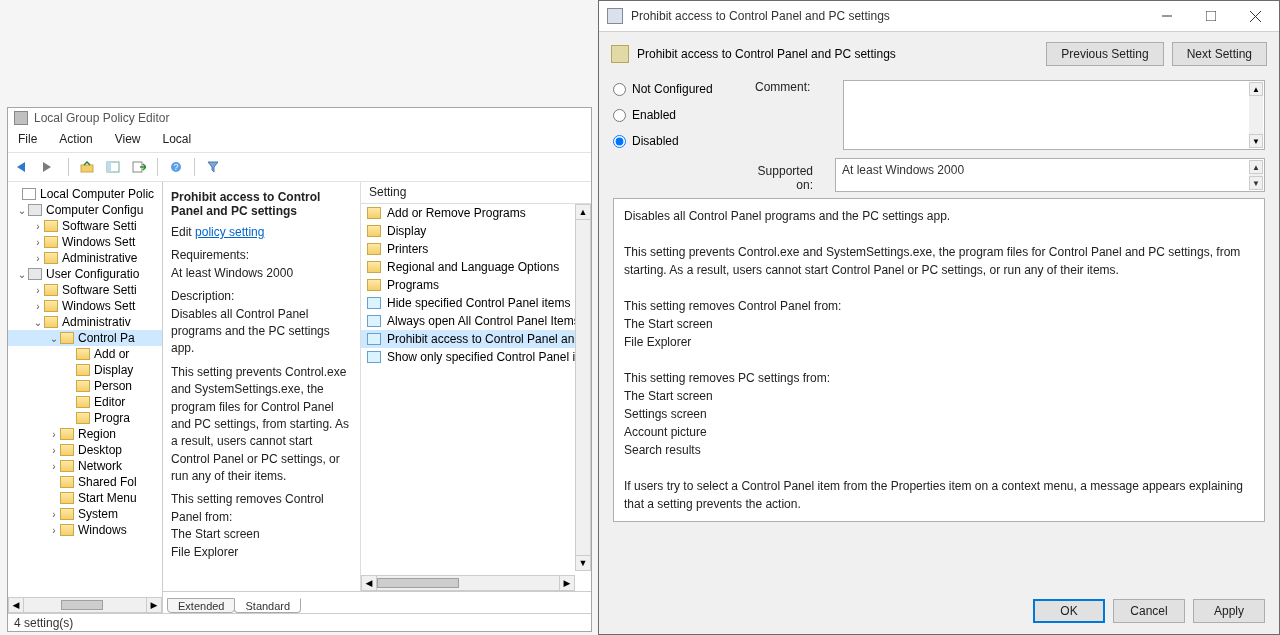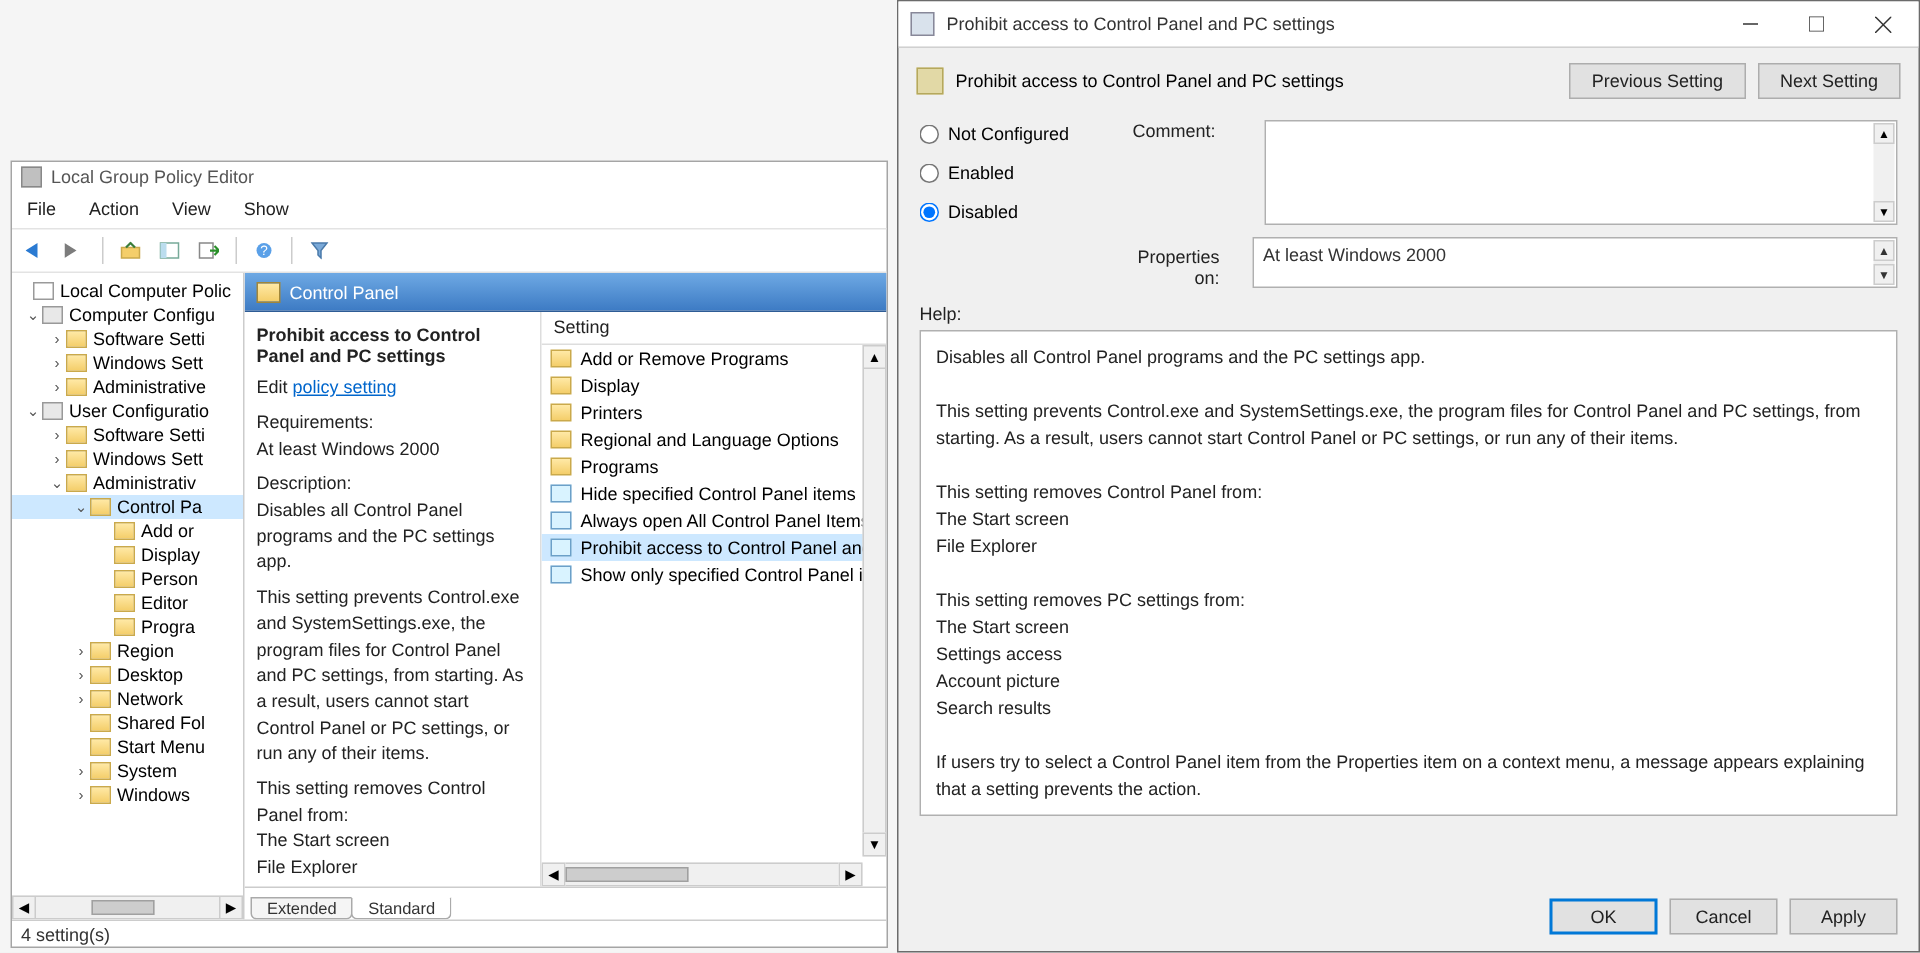--- a/index.html
+++ b/index.html
@@ -165,21 +165,21 @@
 
   <div class="gpe-title">
     <span class="ticon"></span>
     <span>Local Group Policy Editor</span>
   </div>
 
   <div class="gpe-menus">
     <span>File</span>
     <span>Action</span>
     <span>View</span>
-    <span>Show</span>
+    <span>Local</span>
   </div>
 
   <div class="gpe-toolbar">
     <div class="tbtn">
         <svg width="14" height="10">
           <path d="M8 0 L0 5 L8 10 Z" fill="#2a7ad2"></path>
         </svg>
       </div>
     <div class="tbtn">
         <svg width="14" height="10">
@@ -392,24 +392,20 @@
       <div class="tree-scrollx">
         <div class="sb-btn">◀</div>
         <div class="sb-track">
             <div class="sb-thumb"></div>
           </div>
         <div class="sb-btn">▶</div>
       </div>
     </div>
 
     <div class="mid">
-      <div class="mid-header">
-        <span class="fold2"></span>
-        <span>Control Panel</span>
-      </div>
       <div class="mid-body">
         <div class="desc">
           <b>Prohibit access to Control Panel and PC settings</b>
           <div class="block">
             <span>Edit</span>
             <a href="#">policy setting</a>
           </div>
           <div class="block">
             <span>Requirements:</span><br>
             <span>At least Windows 2000</span>
@@ -547,45 +543,44 @@
             <div class="sb-btn">▲</div>
             <div class="sb-track"></div>
             <div class="sb-btn">▼</div>
           </div>
         </div>
       </div>
     </div>
 
     <div class="row2">
       <div class="left"></div>
-      <div style="width:66px; text-align:right; padding-right:4px;"><span class="lbl">Properties on:</span></div>
+      <div style="width:66px; text-align:right; padding-right:4px;"><span class="lbl">Supported on:</span></div>
       <div class="supwrap">
         <div class="box supbox">
           <span>At least Windows 2000</span>
           <div class="tiny-scroll">
             <div class="sb-btn">▲</div>
             <div class="sb-track"></div>
             <div class="sb-btn">▼</div>
           </div>
         </div>
       </div>
     </div>
 
     <div class="row3">
       <div class="col-help">
-        <div class="col-lbl">Help:</div>
         <div class="bigbox help-box">
           <div>Disables all Control Panel programs and the PC settings app.</div><br>
           <div>This setting prevents Control.exe and SystemSettings.exe, the program files for Control Panel and PC settings, from starting. As a result, users cannot start Control Panel or PC settings, or run any of their items.</div><br>
           <div>This setting removes Control Panel from:</div>
           <div>The Start screen</div>
           <div>File Explorer</div><br>
           <div>This setting removes PC settings from:</div>
           <div>The Start screen</div>
-          <div>Settings access</div>
+          <div>Settings screen</div>
           <div>Account picture</div>
           <div>Search results</div><br>
           <div>If users try to select a Control Panel item from the Properties item on a context menu, a message appears explaining that a setting prevents the action.</div>
         </div>
       </div>
     </div>
   </div>
 
   <div class="dlg-buttons">
     <button class="btn primary" style="min-width:72px">OK</button>

